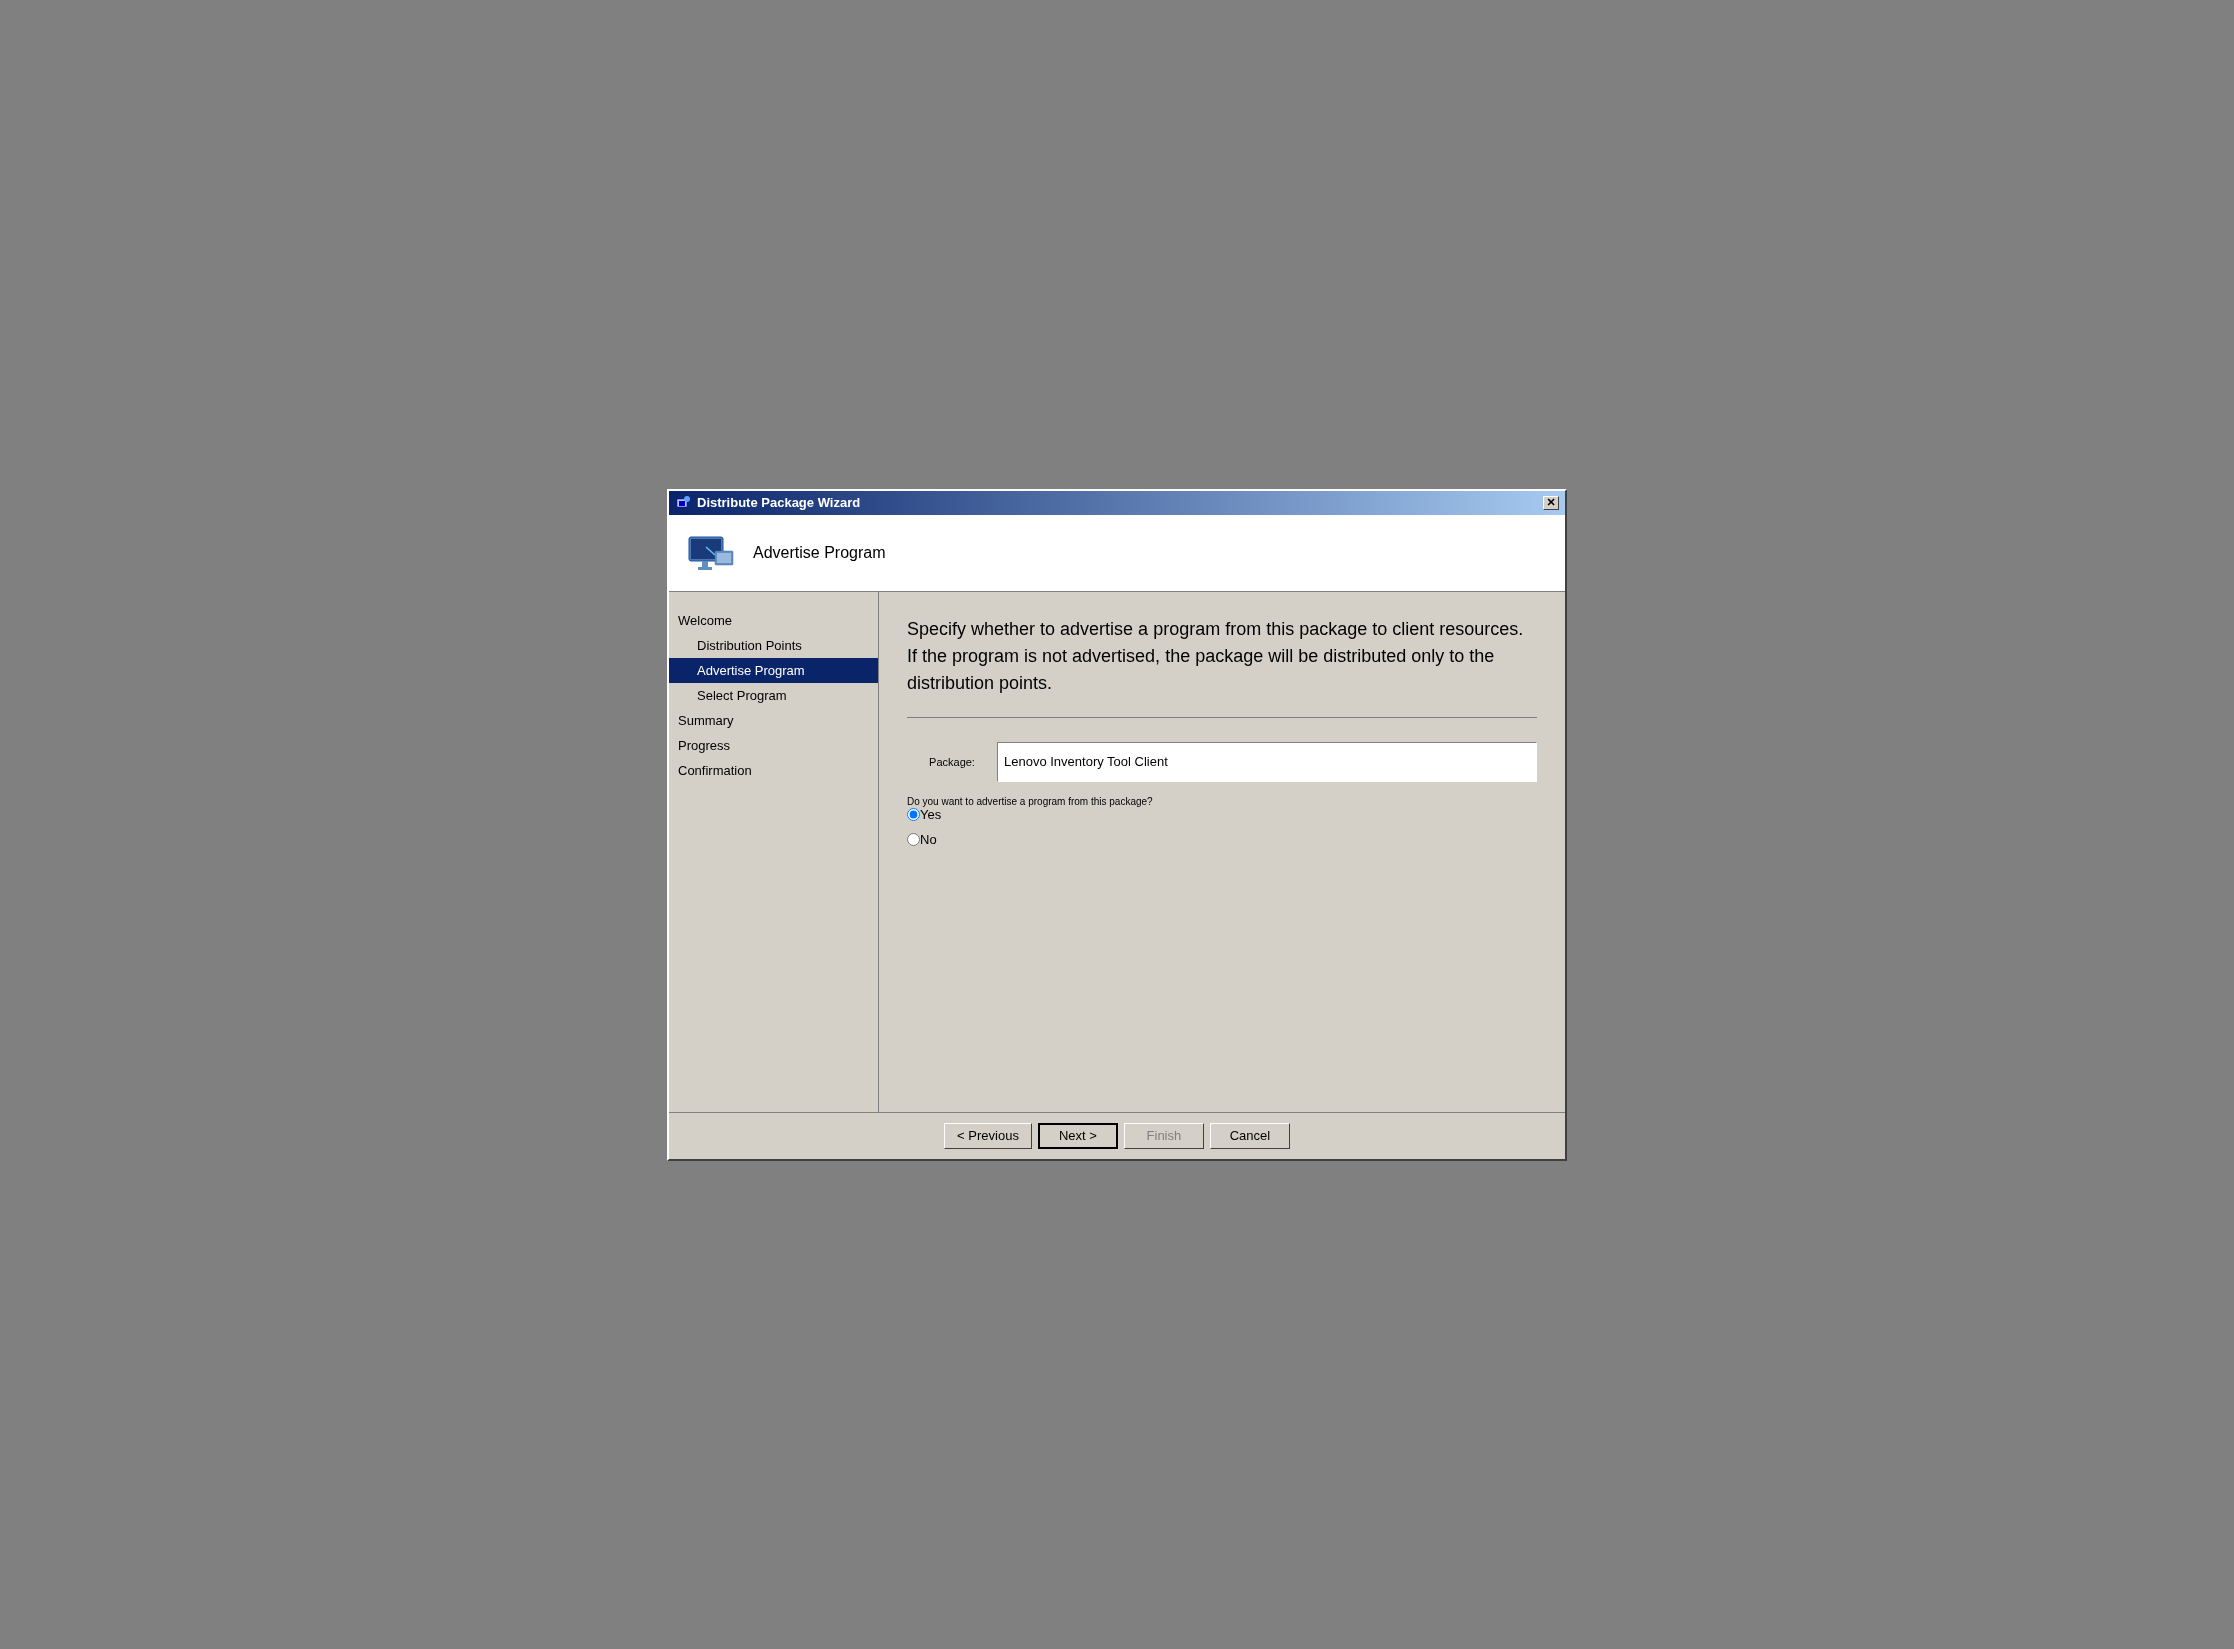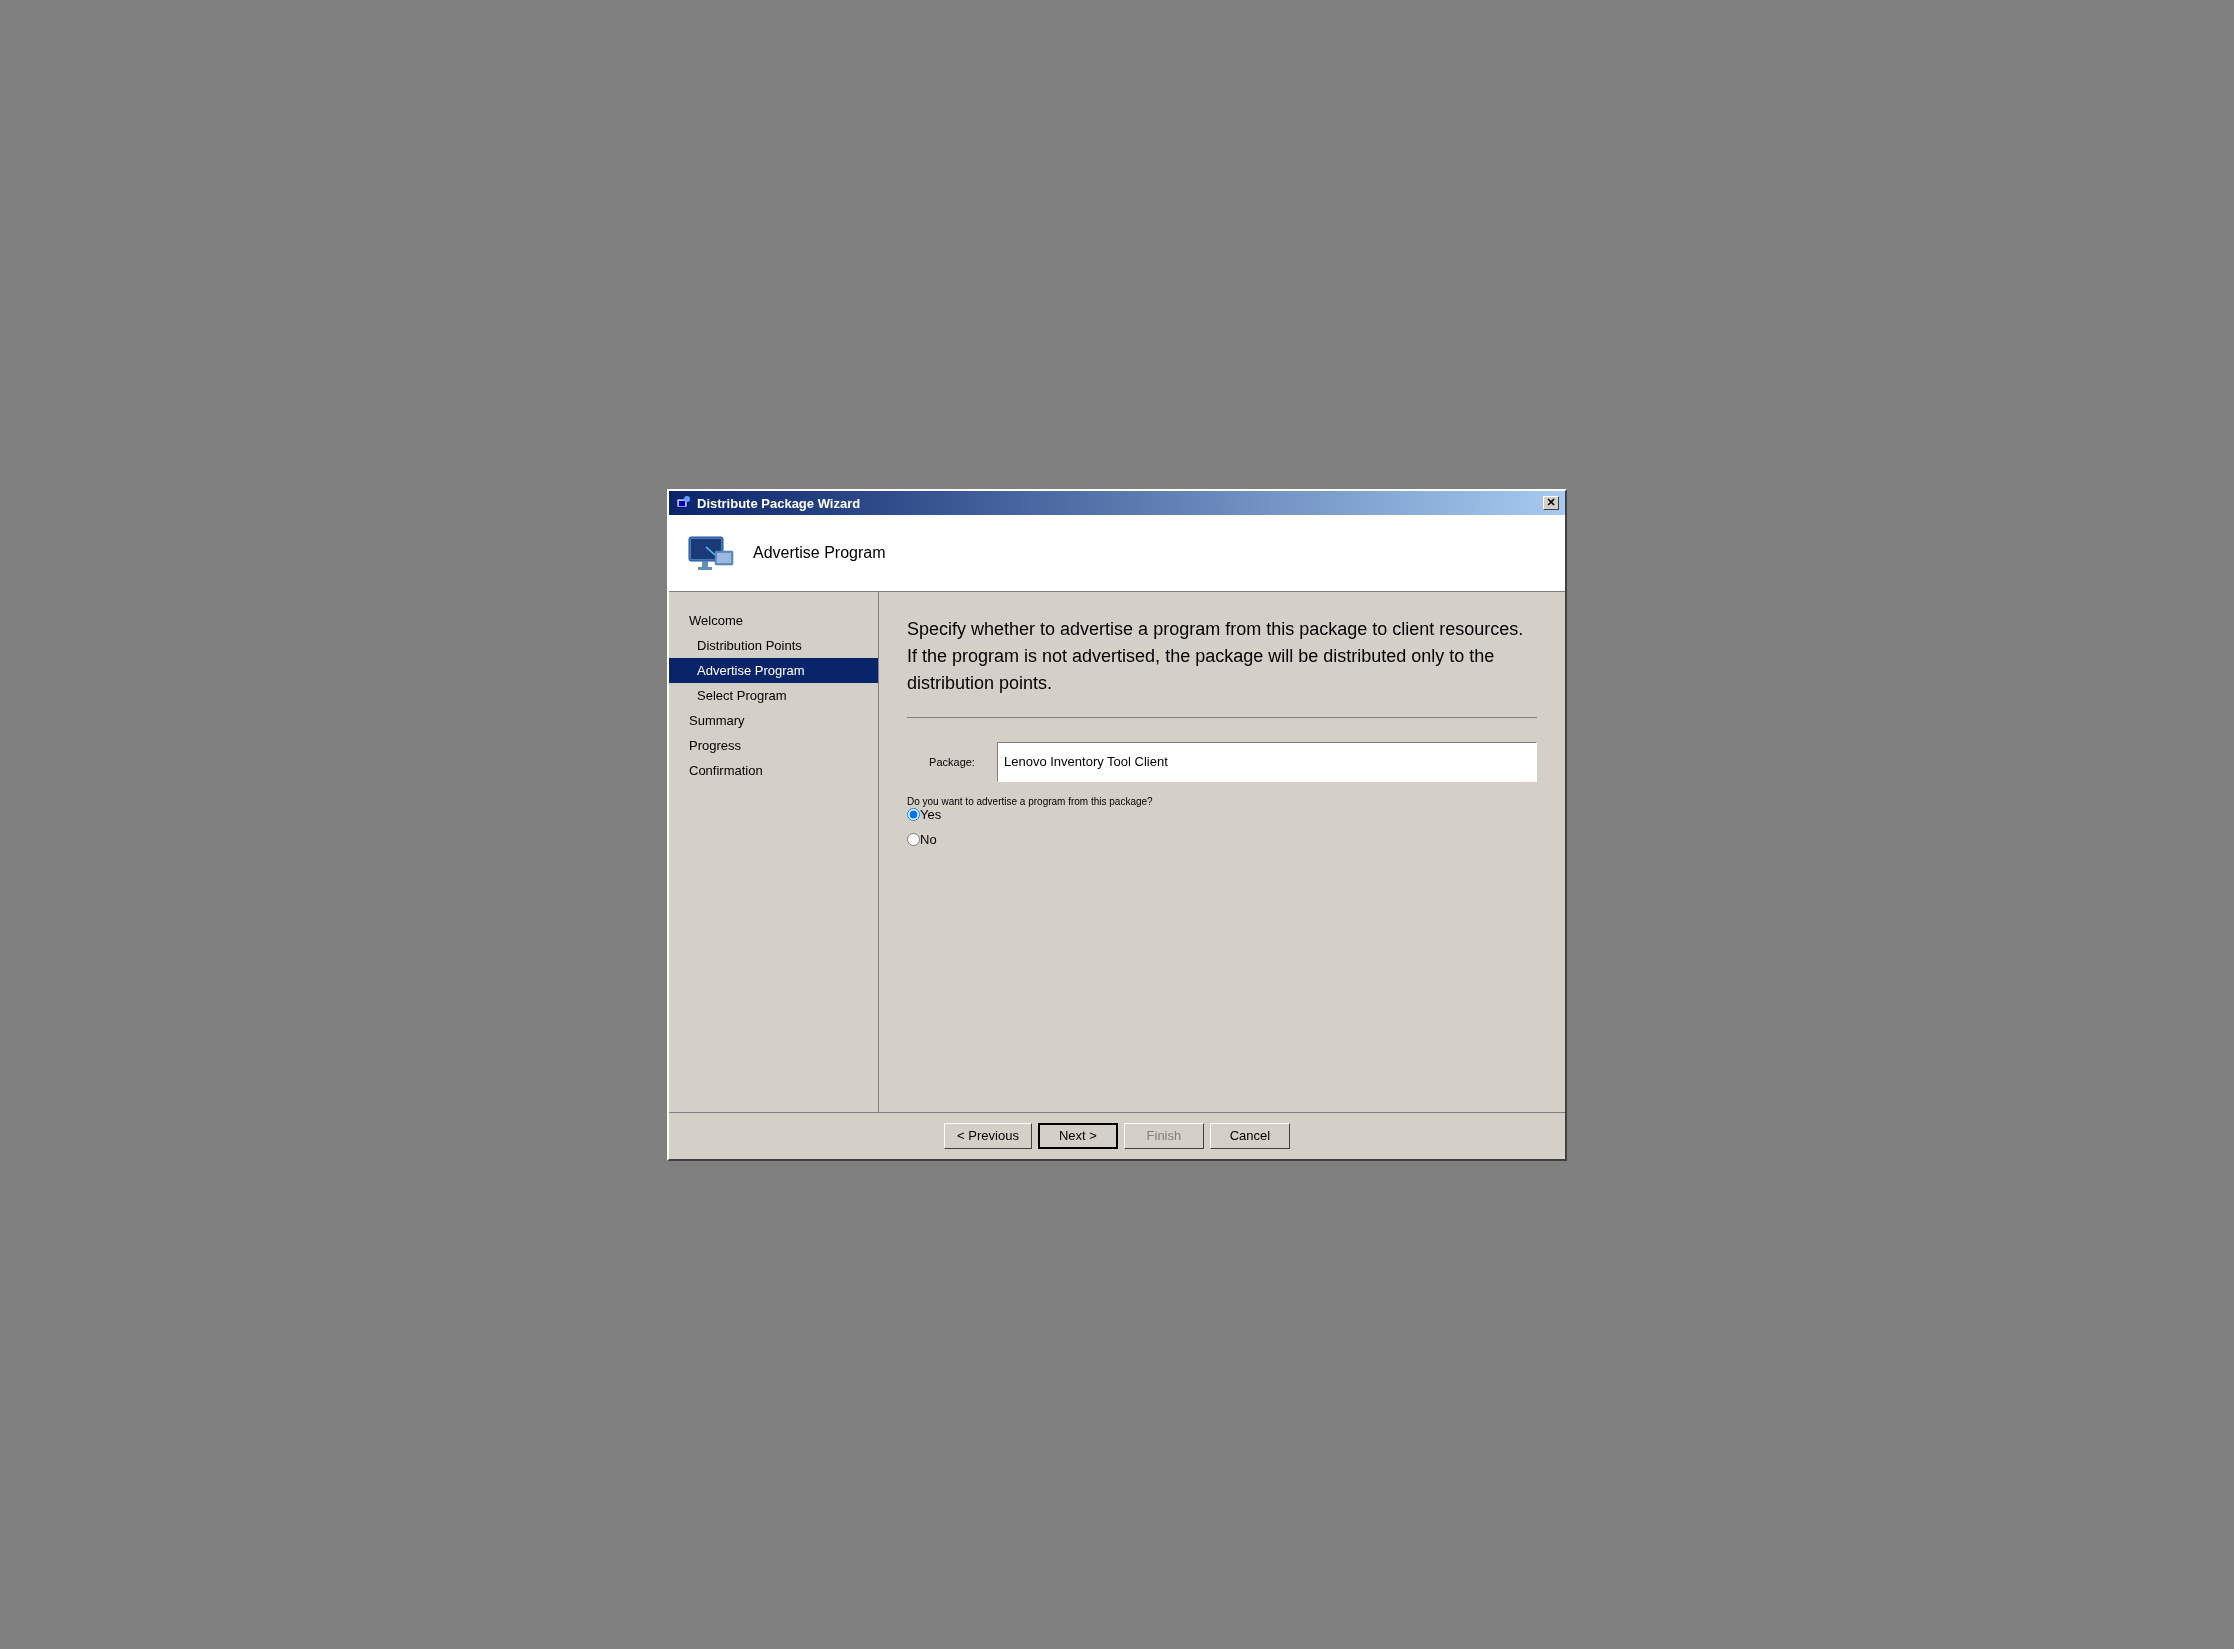--- a/index.html
+++ b/index.html
@@ -25,21 +25,21 @@
       color: white;
       padding: 4px 6px;
       display: flex;
       align-items: center;
       justify-content: space-between;
       font-weight: bold;
       font-size: 13px;
     }
     .title-bar-left {
       display: flex;
-      align-items: flex-end;
+      align-items: center;
       gap: 6px;
     }
     .title-bar-icon {
       width: 16px;
       height: 16px;
     }
     .close-btn {
       width: 16px;
       height: 14px;
       background: #d4d0c8;
@@ -75,21 +75,21 @@
       display: flex;
       min-height: 520px;
     }
     .sidebar {
       width: 210px;
       background: #d4d0c8;
       padding: 16px 0;
       border-right: 1px solid #808080;
     }
     .sidebar-item {
-      padding: 5px 20px;
+      padding: 5px 9px;
       cursor: pointer;
       color: #000;
       font-size: 13px;
       white-space: nowrap;
     }
     .sidebar-item.active {
       background: #0a246a;
       color: white;
     }
     .sidebar-item.indent1 {

